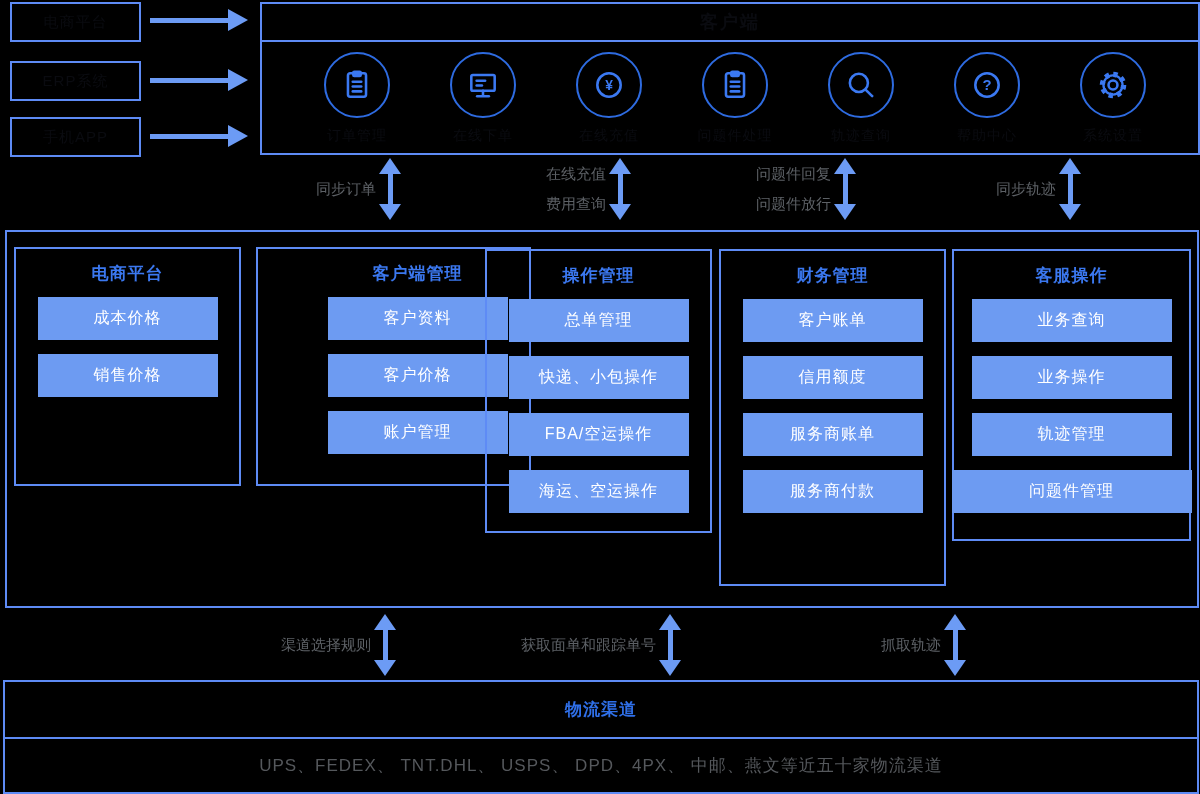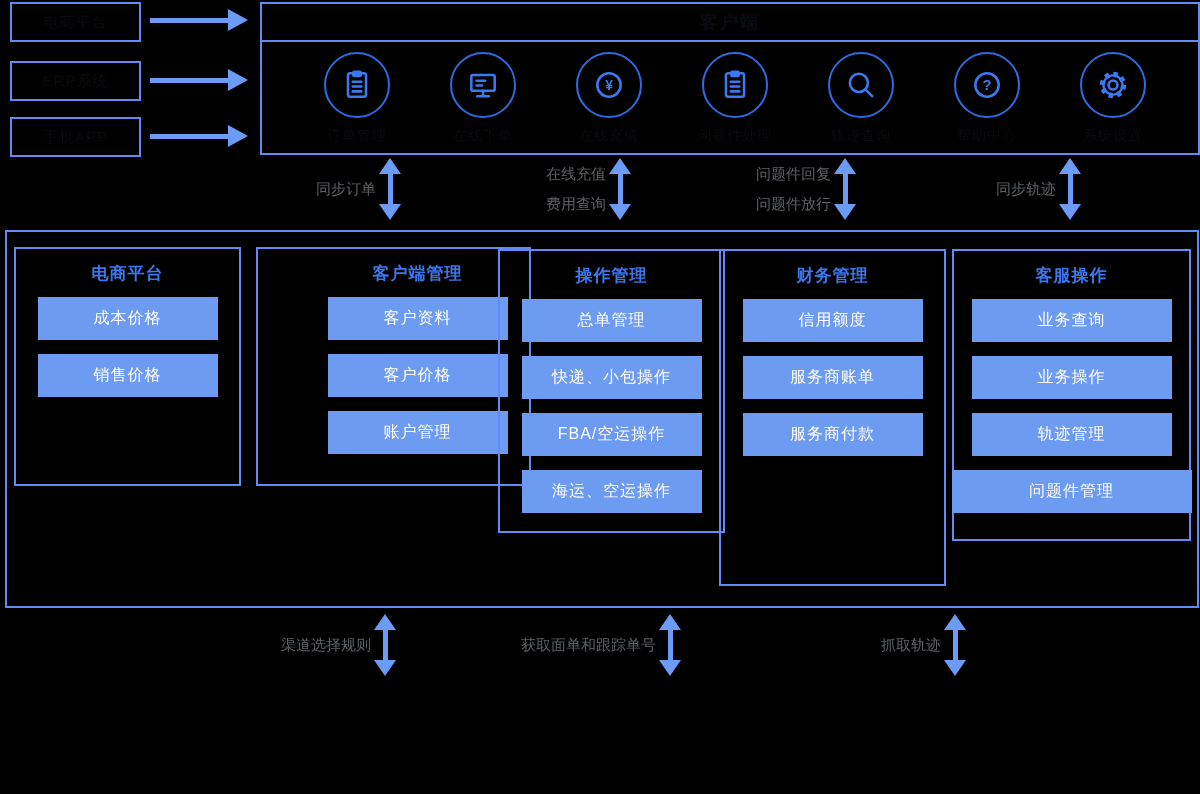--- a/index.html
+++ b/index.html
@@ -200,29 +200,30 @@
           <div class="module-title">电商平台</div>
           <div class="module-btn">成本价格</div>
           <div class="module-btn">销售价格</div>
         </div>
         <div class="module" style="left: 249px; top: 15px; width: 223px; height: 235px; padding-left: 48px;">
           <div class="module-title">客户端管理</div>
           <div class="module-btn">客户资料</div>
           <div class="module-btn">客户价格</div>
           <div class="module-btn">账户管理</div>
         </div>
-        <div class="module" style="left: 491px; top: 17px; width: 223px; height: 280px;">
+        <div class="module" style="left: 478px; top: 17px; width: 223px; height: 280px;">
           <div class="module-title">操作管理</div>
           <div class="module-btn">总单管理</div>
           <div class="module-btn">快递、小包操作</div>
           <div class="module-btn">FBA/空运操作</div>
           <div class="module-btn">海运、空运操作</div>
         </div>
         <div class="module" style="left: 712px; top: 17px; width: 223px; height: 333px;">
           <div class="module-title">财务管理</div>
+          <div class="module-btn">客户账单</div>
           <div class="module-btn">信用额度</div>
           <div class="module-btn">服务商账单</div>
           <div class="module-btn">服务商付款</div>
         </div>
         <div class="module" style="left: 945px; top: 17px; width: 235px; height: 288px;">
           <div class="module-title">客服操作</div>
           <div class="module-btn" style="width: 200px;">业务查询</div>
           <div class="module-btn" style="width: 200px;">业务操作</div>
           <div class="module-btn" style="width: 200px;">轨迹管理</div>
           <div class="module-btn" style="width: 240px;">问题件管理</div>
@@ -244,14 +245,18 @@
       </div>
       <div class="link-label" style="right: 544px; top: 630px;">获取面单和跟踪单号</div>
       <div class="v-arrow" style="left: 944px; top: 614px; height: 62px;">
         <div class="head-up"></div>
         <div class="shaft"></div>
         <div class="head-down"></div>
       </div>
       <div class="link-label" style="right: 259px; top: 630px; text-align: right;">抓取轨迹</div>
     </div>
 
+  <div class="channels-box">
+    <div class="channels-title">物流渠道</div>
+    <div class="channels-list">UPS、FEDEX、 TNT.DHL、 USPS、 DPD、4PX、 中邮、燕文等近五十家物流渠道</div>
+  </div>
 
 </div>
 
 </body></html>

